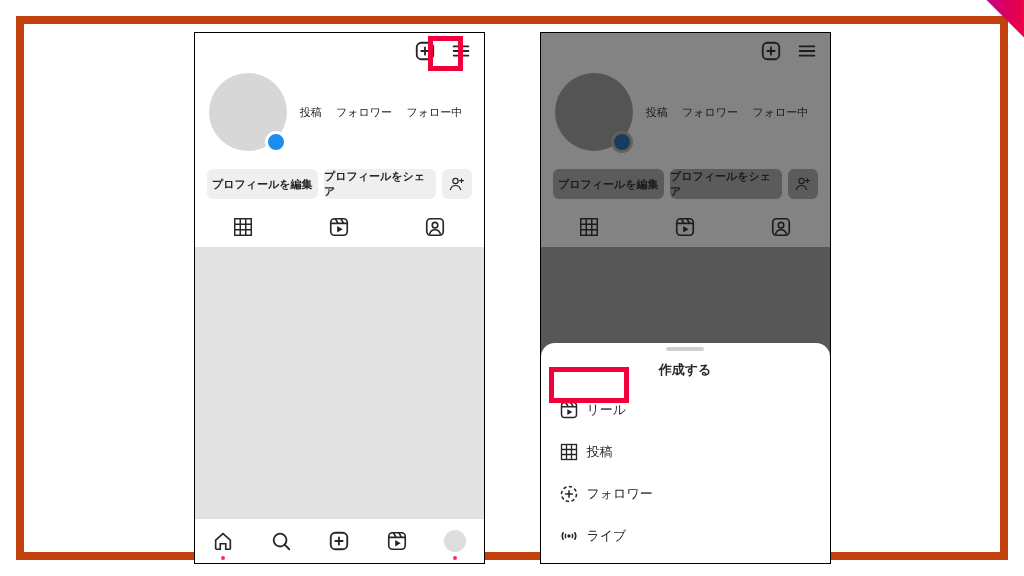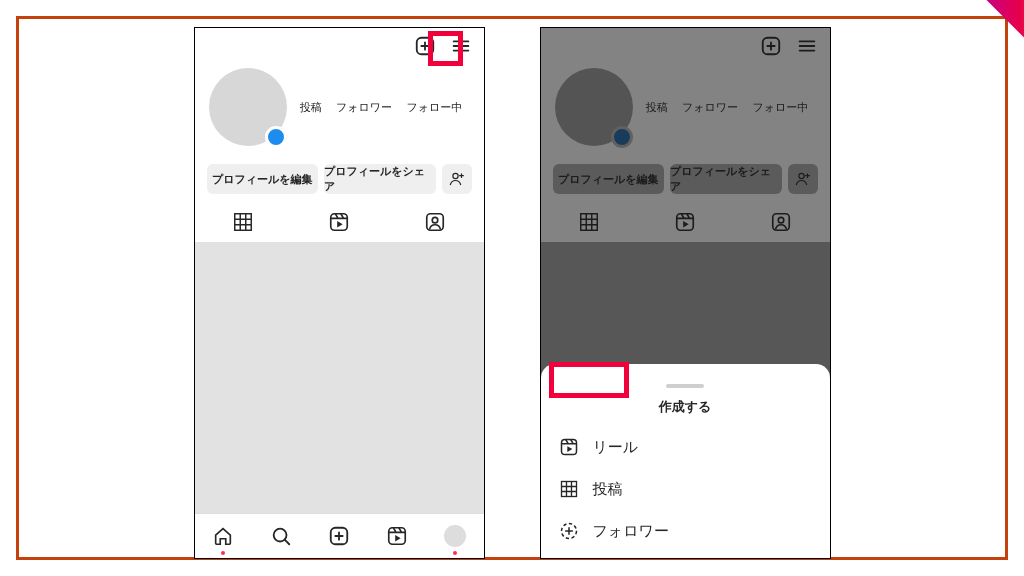--- a/index.html
+++ b/index.html
@@ -1,17 +1,17 @@
 <!DOCTYPE html>
 <html><head>
 <meta charset="utf-8">
 <style>
   html,body{margin:0;padding:0;width:1024px;height:576px;font-family:-apple-system,"Hiragino Sans","Hiragino Kaku Gothic ProN",Meiryo,sans-serif;background:#fff;color:#262626;}
   .stage{position:absolute;inset:0;}
-  .frame{position:absolute;inset:16px;border:3px solid #c2410c;background:#fff;}
+  .frame{position:absolute;inset:16px;border:8px solid #c2410c;background:#fff;}
   .corner{position:absolute;top:-6px;right:-6px;width:70px;height:70px;overflow:hidden;}
   .corner:before{content:"";position:absolute;right:-35px;top:-35px;width:70px;height:70px;transform:rotate(45deg);
     background:linear-gradient(45deg,#c1008d 0%,#e8004a 40%,#ff5a2c 80%,#ff9d1c 100%);}
   .phones{position:absolute;inset:0;display:flex;justify-content:center;align-items:flex-start;gap:55px;padding-top:8px;}
   .phone{width:289px;height:530px;border:1px solid #000;background:#fff;position:relative;overflow:hidden;}
   
   .topbar{height:36px;display:flex;justify-content:flex-end;align-items:center;gap:14px;padding:0 12px;}
   .icon{display:inline-flex;align-items:center;justify-content:center;color:#262626;}
   .icon svg{display:block;}
   
@@ -31,24 +31,24 @@
   .ctabs{display:flex;justify-content:space-around;height:40px;align-items:center;border-top:0;}
   .ctabs .icon{width:60px;}
   .content{height:300px;background:#e2e2e2;}
   
   .bnav{position:absolute;bottom:0;left:0;right:0;height:44px;border-top:1px solid #ddd;background:#fff;display:flex;justify-content:space-around;align-items:center;}
   .dot{width:4px;height:4px;background:#ff2c55;border-radius:50%;position:absolute;}
   .bnav .avatar-mini{width:22px;height:22px;border-radius:50%;background:#ddd;}
   
   .dim{position:absolute;inset:0;background:rgba(30,30,30,0.55);}
   .phone2 .topbar,.phone2 .profhead,.phone2 .actions,.phone2 .ctabs,.phone2 .content{filter:brightness(70%);}
-  .sheet{position:absolute;left:0;right:0;bottom:0;background:#fff;border-radius:14px 14px 0 0;padding:20px 0 6px 0;z-index:20;}
+  .sheet{position:absolute;left:0;right:0;bottom:0;background:#fff;border-radius:14px 14px 0 0;padding:4px 0 6px 0;z-index:20;}
   .grab{width:38px;height:4px;background:#cfcfcf;border-radius:2px;margin:0 auto 10px auto;}
   .sheet-title{text-align:center;font-size:13px;font-weight:700;margin-bottom:10px;}
-  .sheet-item{display:flex;align-items:center;gap:14px;padding:10px 18px;font-size:15px;}
+  .sheet-item{display:flex;align-items:center;gap:8px;padding:10px 18px;font-size:13px;}
   .sheet-item .icon{width:20px;}
 </style>
 </head>
 <body>
 
 <svg width="0" height="0" style="position:absolute">
   <defs>
     <g id="i-create">
         <rect x="3" y="3" width="18" height="18" rx="5" fill="none" stroke="currentColor" stroke-width="2"></rect>
         <path d="M12 8v8M8 12h8" stroke="currentColor" stroke-width="2" stroke-linecap="round"></path>
@@ -264,20 +264,28 @@
             <span>投稿</span>
           </div>
           <div class="sheet-item">
             <span class="icon">
                 <svg width="22" height="22" viewBox="0 0 24 24">
                   <use href="#i-storyplus"></use>
                 </svg>
               </span>
             <span>フォロワー</span>
           </div>
+          <div class="sheet-item">
+            <span class="icon">
+                <svg width="22" height="22" viewBox="0 0 24 24">
+                  <use href="#i-live"></use>
+                </svg>
+              </span>
+            <span>ライブ</span>
+          </div>
         </div>
         <div class="hl" style="left:8px;top:334px;width:80px;height:36px"></div>
       </div>
 
     </div>
   </div>
   <div class="corner"></div>
 </div>
 
 </body></html>

